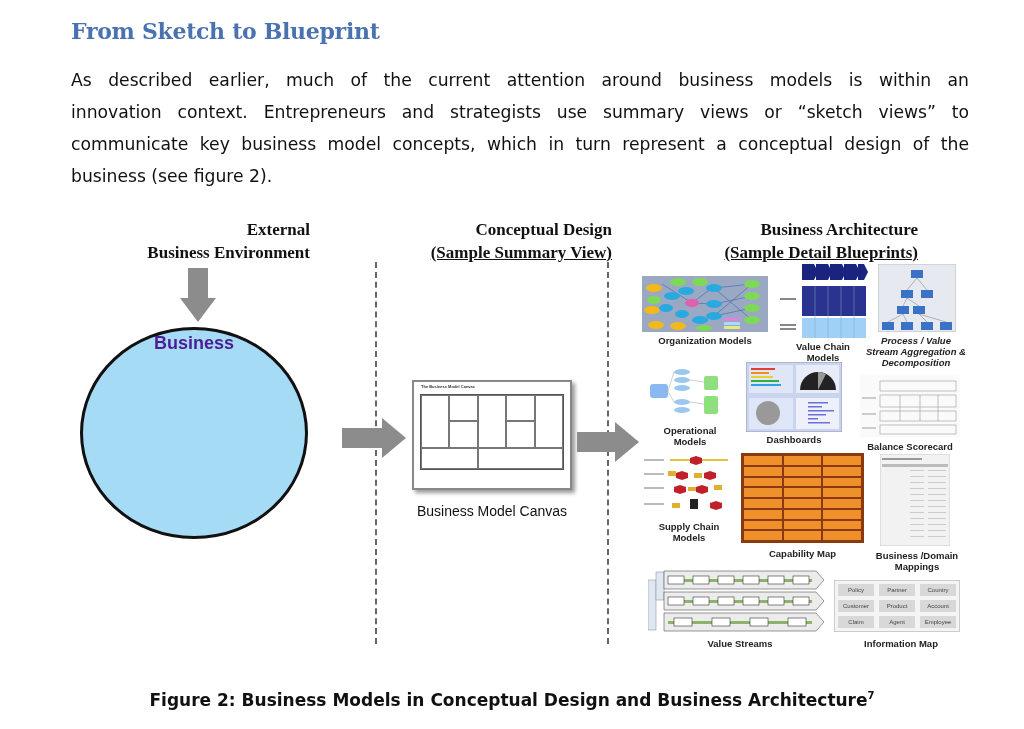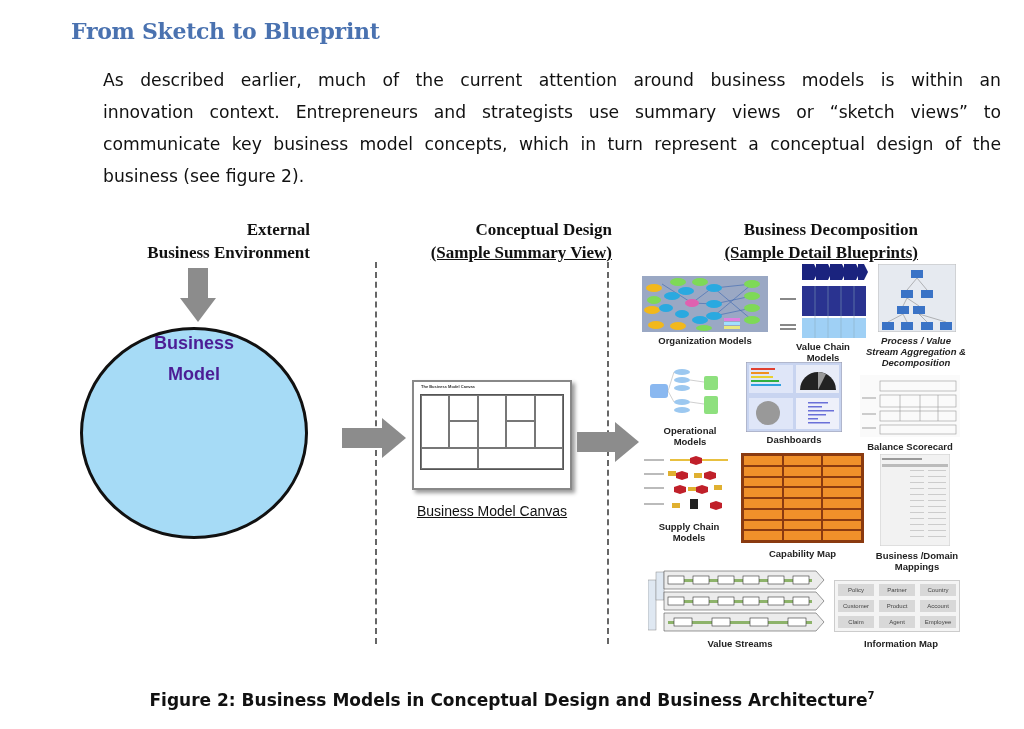--- a/index.html
+++ b/index.html
@@ -1,31 +1,31 @@
 <!DOCTYPE html>
 <html><head>
 <meta charset="utf-8">
 <style>
   html, body { margin:0; padding:0; background:#ffffff; }
   body { width:1024px; height:729px; position:relative; overflow:hidden; font-family:"Liberation Sans", sans-serif; color:#111; }
   .abs { position:absolute; }
   .heading { left:71px; top:18px; font-family:"DejaVu Serif", serif; font-weight:bold; font-size:22px; color:#4a72b0; letter-spacing:-0.3px; }
-  .para { left:71px; top:64px; width:898px; font-family:"DejaVu Sans", sans-serif; font-size:17.2px; line-height:32px; text-align:justify; color:#111;margin-left:32px; }
+  .para { left:71px; top:64px; width:898px; font-family:"DejaVu Sans", sans-serif; font-size:17.2px; line-height:32px; text-align:justify; color:#111; }
   .para span { display:block; }
   .para .j { text-align:justify; text-align-last:justify; }
   .col-title { font-family:"Liberation Serif", serif; font-weight:bold; font-size:17px; text-align:right; line-height:23px; color:#111; }
   .col-title .u { text-decoration:underline; }
   .dash { width:0; border-left:2px dashed #666; }
   .circle { left:80px; top:327px; width:228px; height:212px; border-radius:50%; background:#a6dbf6; border:3px solid #111; box-sizing:border-box; }
   .circle-label { left:80px; top:328px; width:228px; text-align:center; font-weight:bold; font-size:18px; line-height:31px; color:#4c1d95; }
   .canvas-card { left:412px; top:380px; width:160px; height:110px; background:#fff; border:2px solid #888; box-shadow:3px 3px 4px #999; box-sizing:border-box; }
   .canvas-card .grid { position:absolute; left:6px; top:12px; right:6px; bottom:18px; border:1.5px solid #555; display:grid; grid-template-columns:repeat(5,1fr); grid-template-rows:1fr 1fr 0.8fr; }
   .canvas-card .cell { border:0.5px solid #777; }
   .canvas-card .ttl { position:absolute; left:7px; top:2px; font-size:4px; font-weight:bold; color:#333; }
-  .caption-sm { font-size:14px; color:#111; text-align:center;text-decoration:underline; }
+  .caption-sm { font-size:14px; color:#111; text-align:center; }
   .thumb-label { font-weight:bold; font-size:9.5px; text-align:center; color:#222; line-height:11px; }
   .fig-caption { left:0; width:1024px; top:690px; text-align:center; font-family:"DejaVu Sans", sans-serif; font-weight:bold; font-size:17px; color:#111; }
   .fig-caption sup { font-size:10px; }
   .cap-cell { background:#f0902a; color:#fff; font-size:3px; }
   .info-cell { background:#d8d8d8; font-size:6px; color:#444; display:flex; align-items:center; justify-content:center; }
 </style>
 </head>
 <body>
 
 <div class="abs heading">From Sketch to Blueprint</div>
@@ -40,36 +40,35 @@
 
   <div class="abs col-title" style="left:80px;top:218px;width:230px;">
     <div>External</div>
     <div>Business Environment</div>
   </div>
   <div class="abs col-title" style="left:370px;top:218px;width:242px;">
     <div>Conceptual Design</div>
     <div class="u">(Sample Summary View)</div>
   </div>
   <div class="abs col-title" style="left:660px;top:218px;width:258px;">
-    <div>Business Decomposition</div>
+    <div>Business Architecture</div>
     <div class="u">(Sample Detail Blueprints)</div>
   </div>
 
   <div class="abs dash" style="left:375px;top:262px;height:382px;"></div>
   <div class="abs dash" style="left:607px;top:262px;height:382px;"></div>
 
   <svg class="abs" style="left:180px;top:268px;" width="36" height="54">
     <rect x="8" y="0" width="20" height="32" fill="#8c8c8c"></rect>
     <polygon points="0,30 36,30 18,54" fill="#8c8c8c"></polygon>
   </svg>
 
   <div class="abs circle"></div>
   <div class="abs circle-label">
     <div>Business</div>
-    <div>Model</div>
   </div>
 
   <svg class="abs" style="left:342px;top:418px;" width="64" height="40">
     <rect x="0" y="10" width="42" height="20" fill="#8c8c8c"></rect>
     <polygon points="40,0 64,20 40,40" fill="#8c8c8c"></polygon>
   </svg>
   <svg class="abs" style="left:577px;top:422px;" width="62" height="40">
     <rect x="0" y="10" width="40" height="20" fill="#8c8c8c"></rect>
     <polygon points="38,0 62,20 38,40" fill="#8c8c8c"></polygon>
   </svg>

